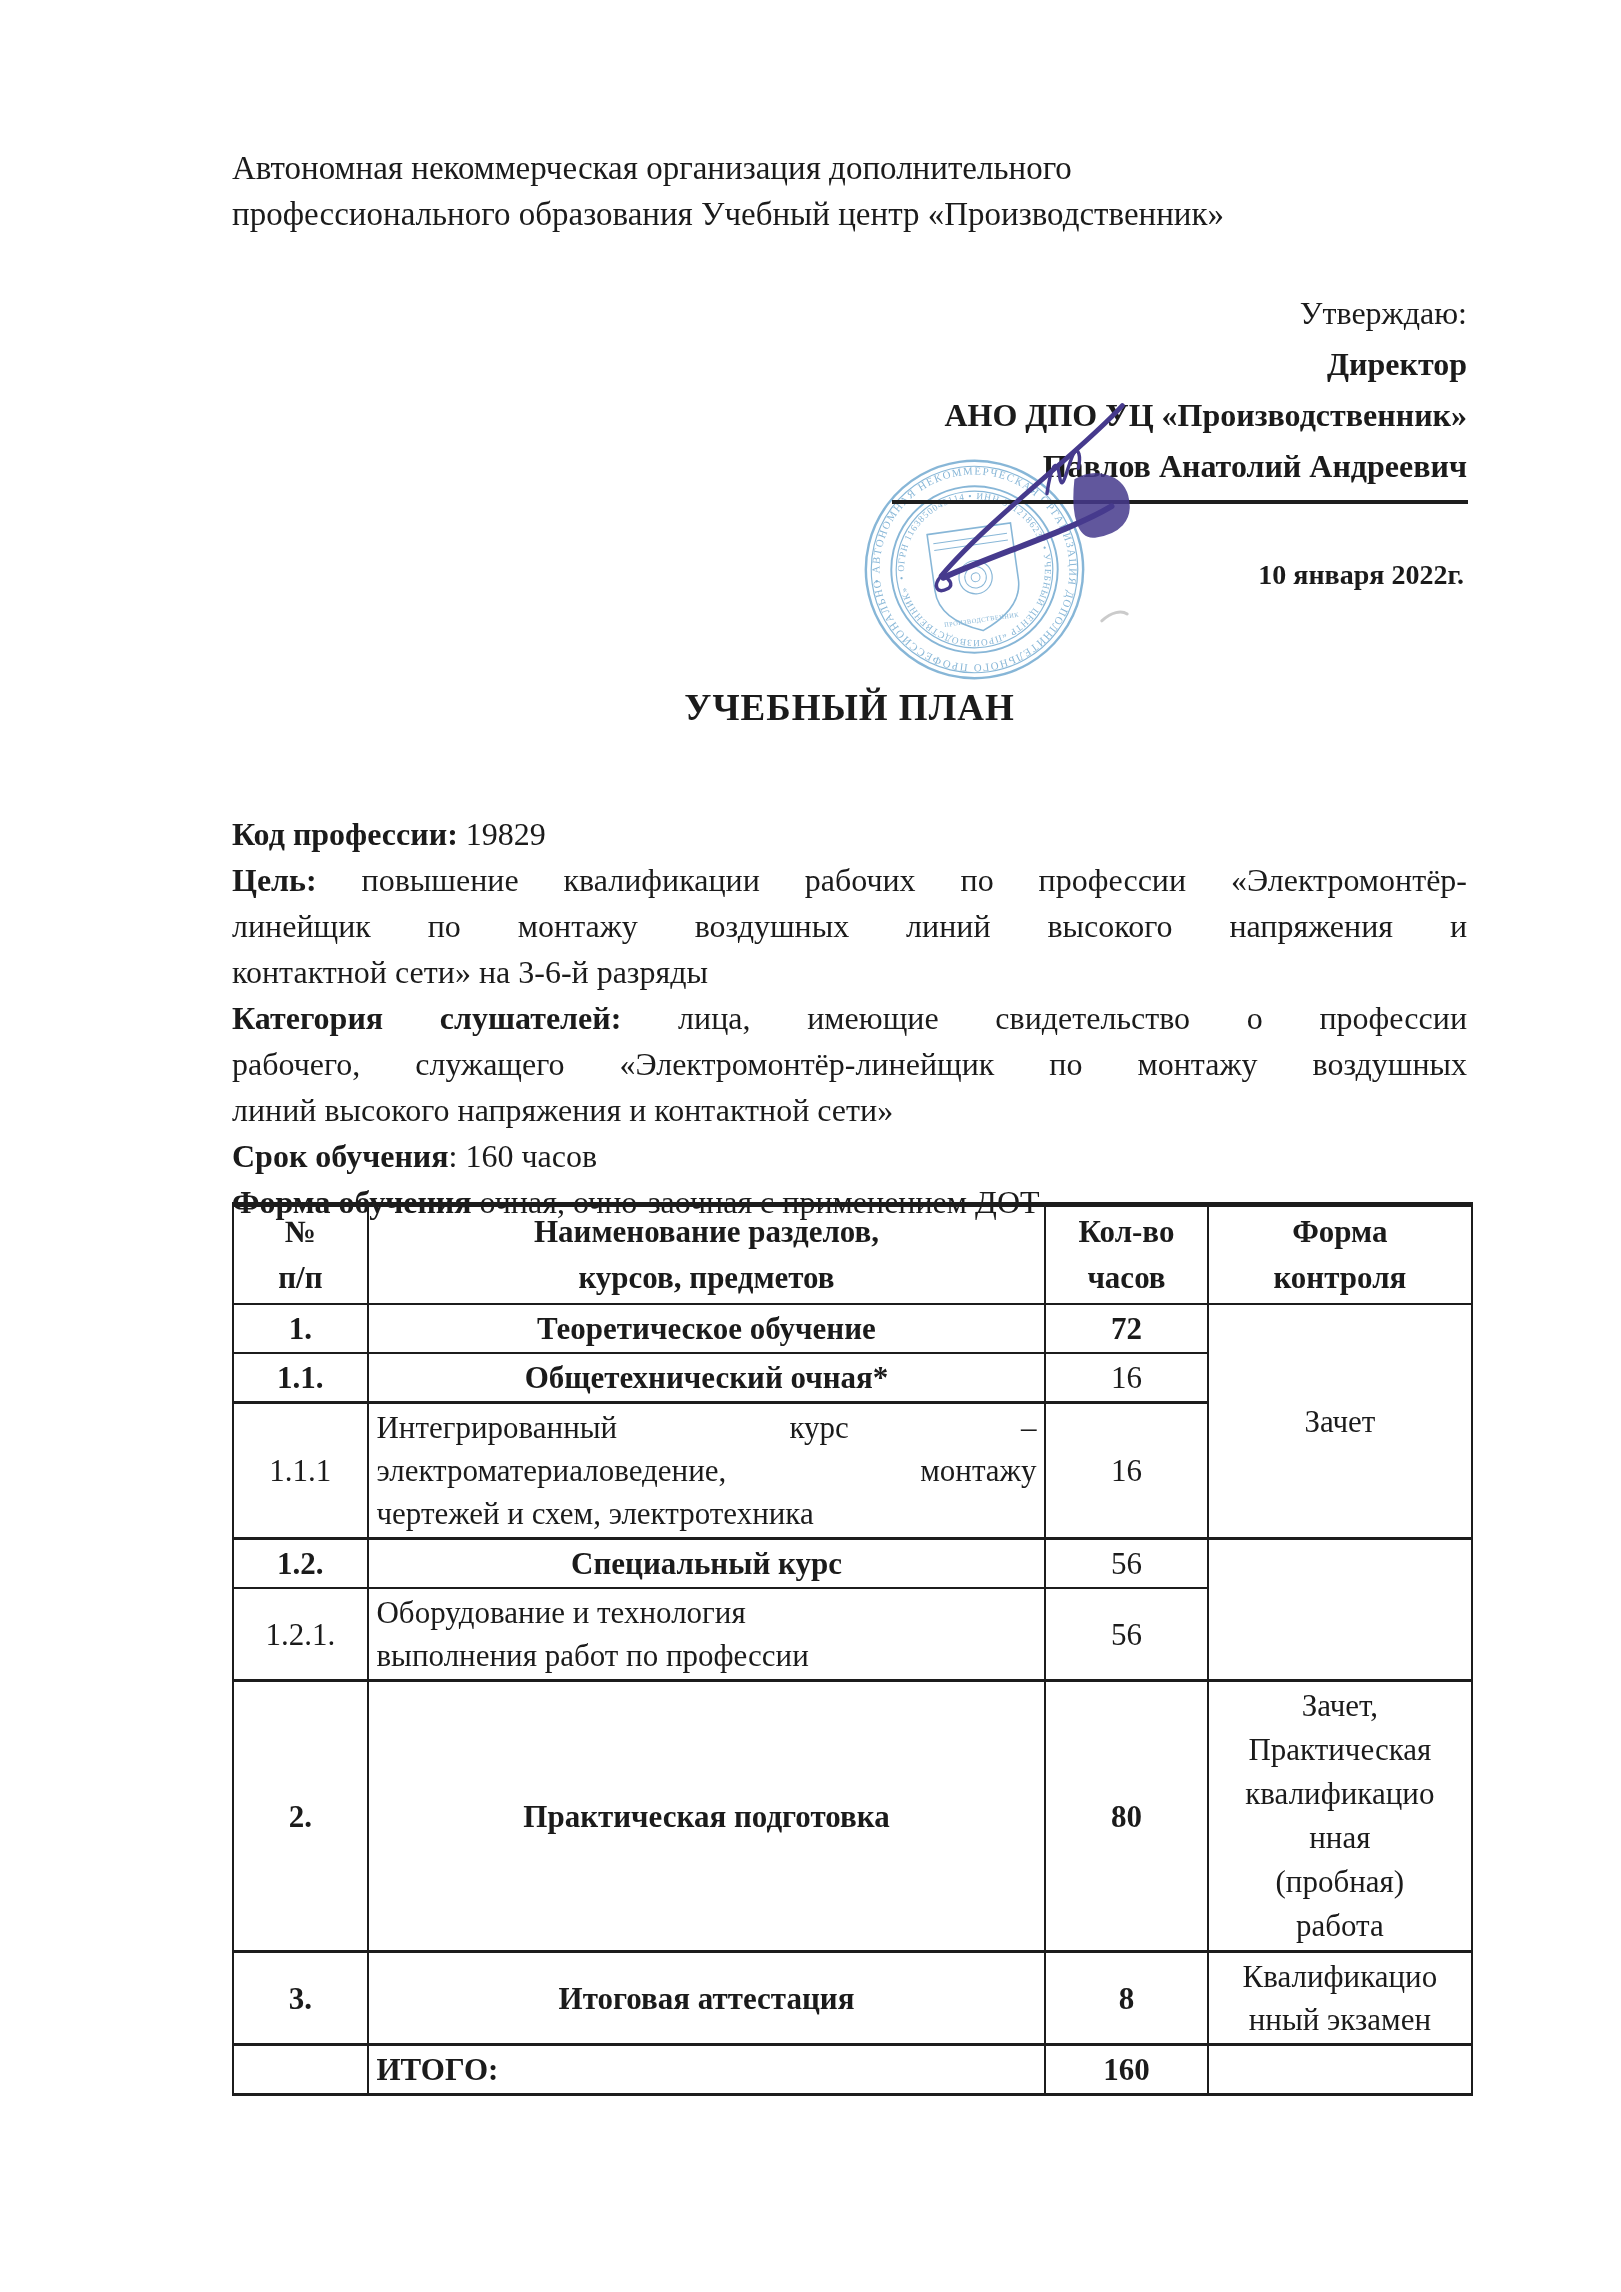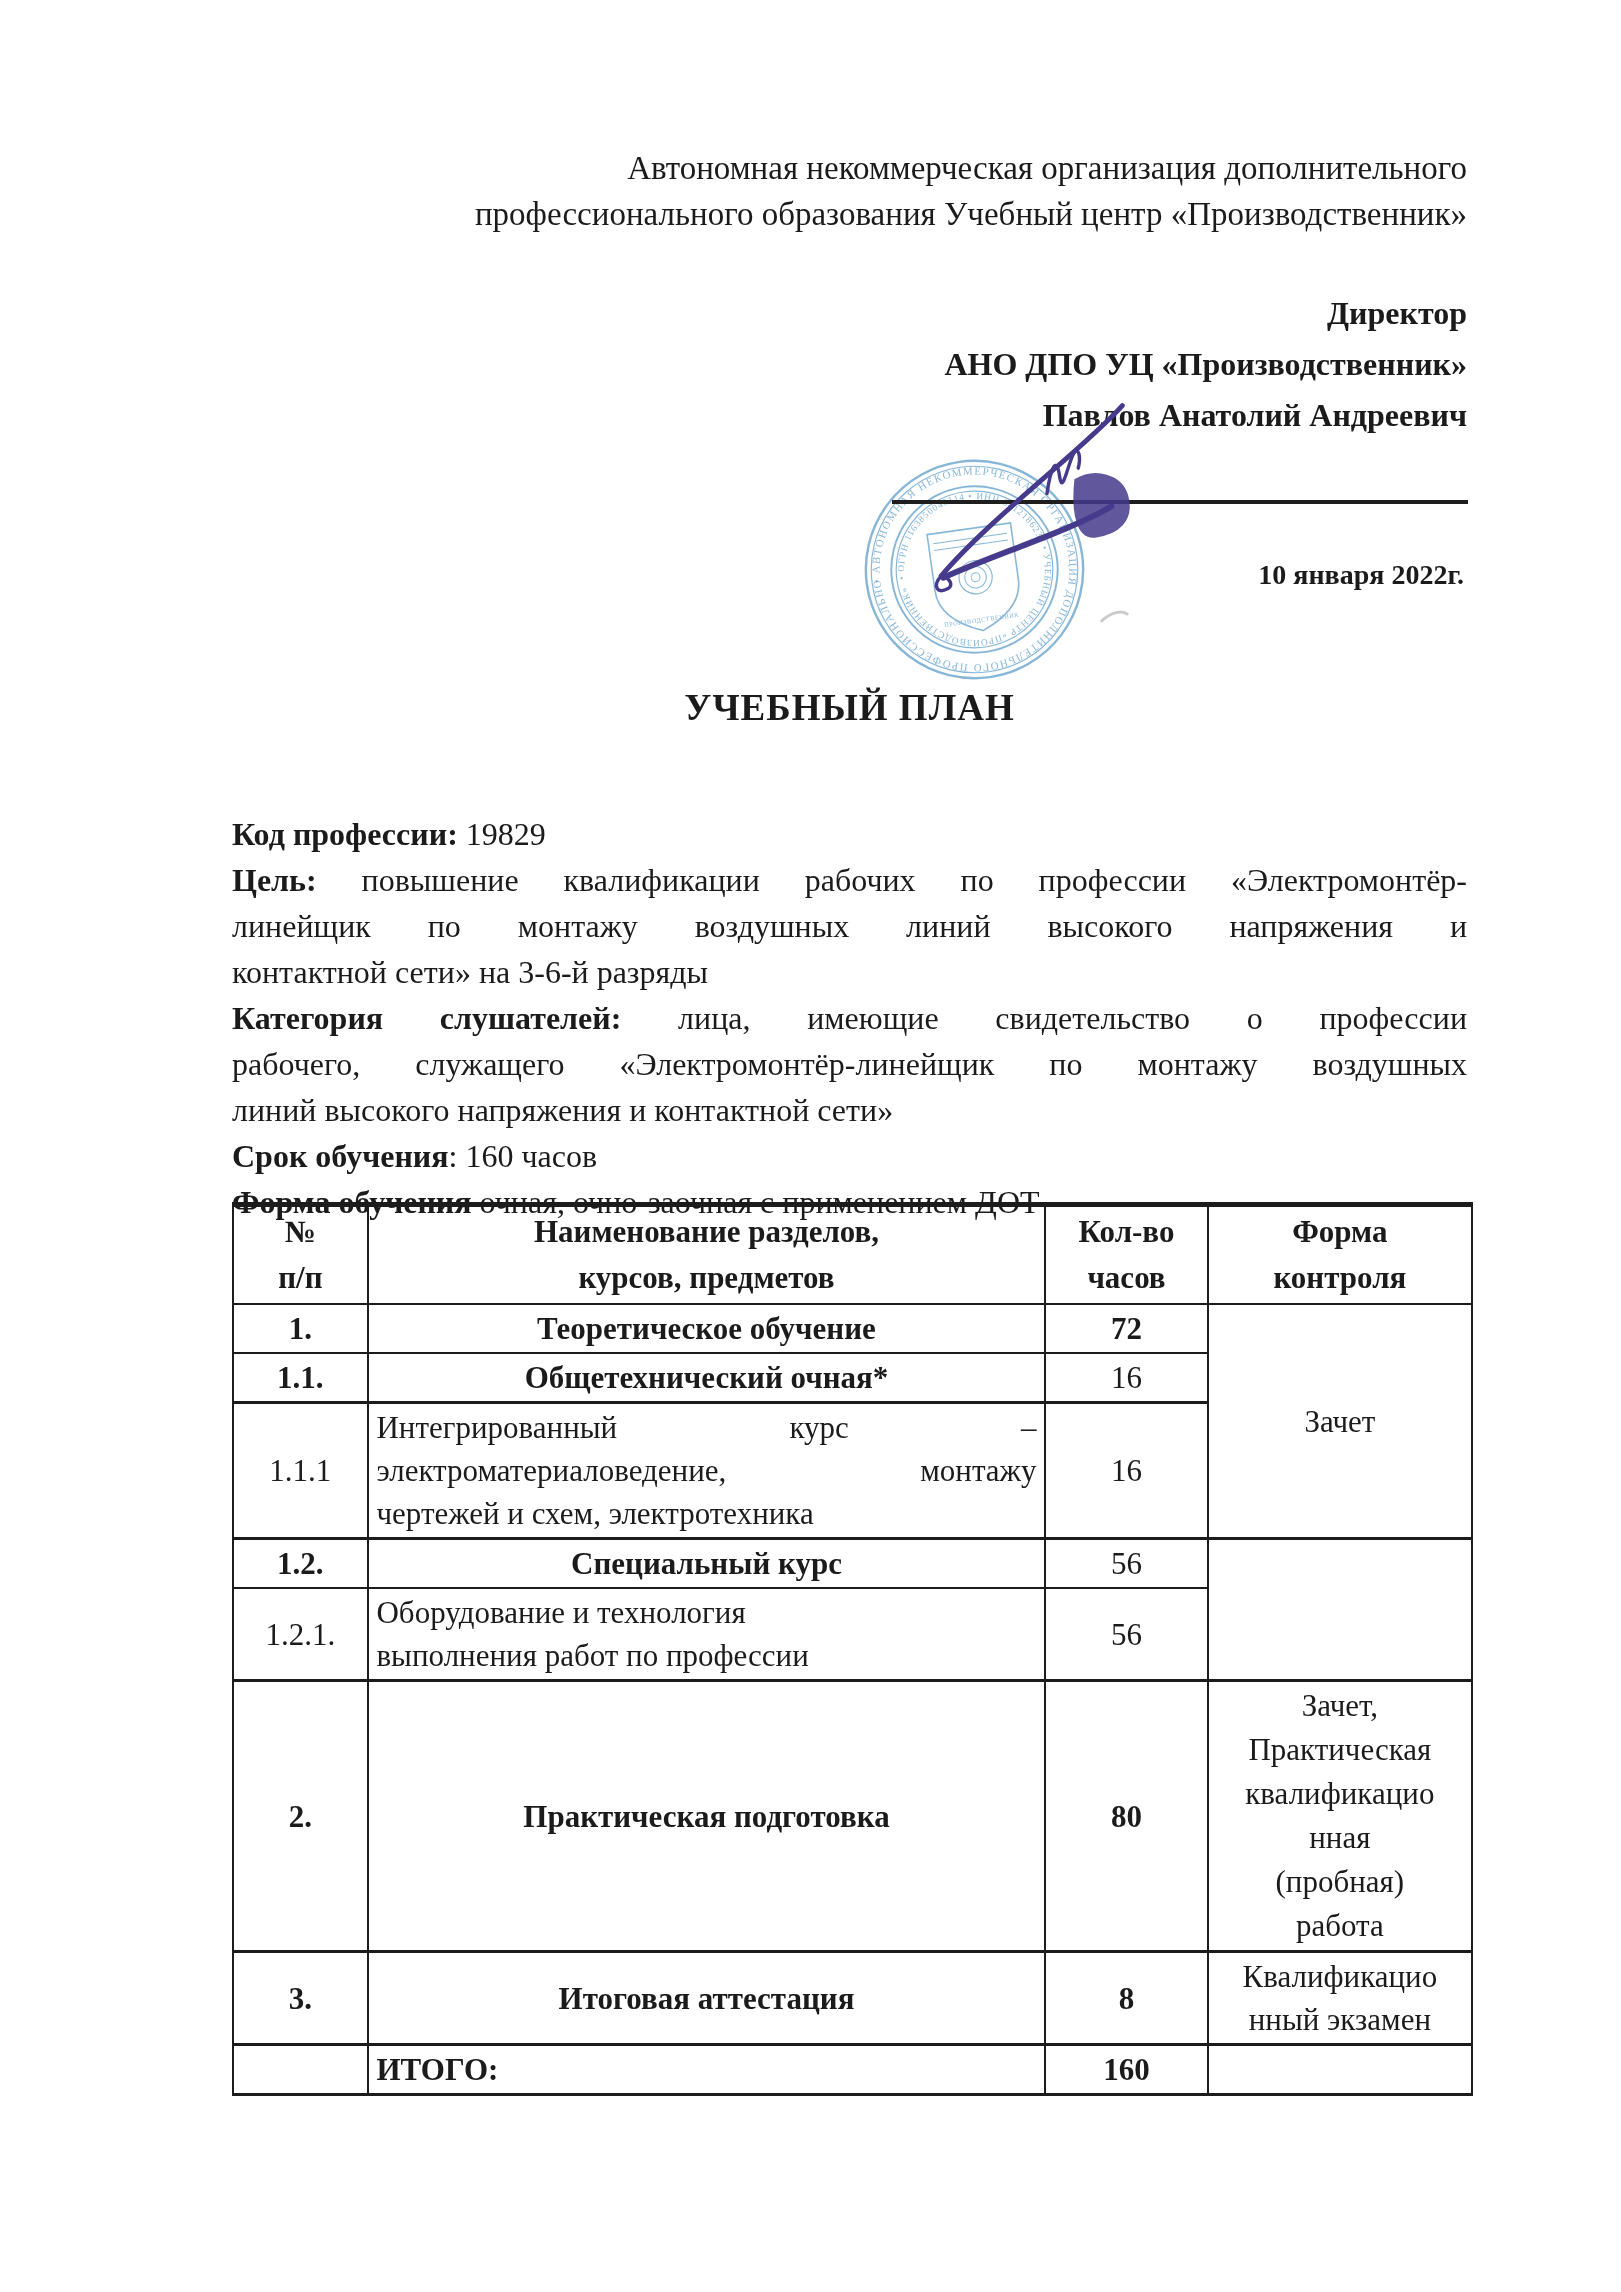--- a/index.html
+++ b/index.html
@@ -1,19 +1,19 @@
 <!DOCTYPE html>
 <html><head>
 <meta charset="utf-8">
 <style>
   * { margin:0; padding:0; box-sizing:border-box; }
   body { background:#888; font-family:"Liberation Serif", serif; color:#1b1b1b; }
   .page { position:relative; width:1621px; height:2293px; background:#ffffff; margin:0 auto; overflow:hidden; }
 
-  .org-header { position:absolute; top:145px; left:232px; width:1235px; text-align:right;
+  .org-header { position:absolute; top:145px; left:232px; width:1235px; text-align:left;
                 font-size:33px; line-height:46px; }
 
   .approve { position:absolute; top:288px; right:154px; text-align:right;
              font-size:32px; line-height:51px; }
   .approve .b { font-weight:bold; }
 
   .sig-line { position:absolute; top:500px; left:892px; width:576px; height:3.9px; background:#1e1e1e; z-index:3; }
 
   .stamp { position:absolute; left:859px; top:454px; width:231px; height:231px; z-index:2; }
   .signature { position:absolute; left:855px; top:384px; width:333px; height:323px; z-index:4; }
@@ -50,20 +50,21 @@
 <body>
 
 <div class="page">
 
   <div class="org-header">
     <div>Автономная некоммерческая организация дополнительного</div>
     <div>профессионального образования Учебный центр «Производственник»</div>
   </div>
 
   <div class="approve">
+    <div>Утверждаю:</div>
     <div class="b">Директор</div>
     <div class="b">АНО ДПО УЦ «Производственник»</div>
     <div class="b">Павлов Анатолий Андреевич</div>
   </div>
 
   <svg class="stamp" viewBox="0 0 236 236">
     <g transform="rotate(-8 118 118)" fill="none" stroke="#7bafd3" opacity="0.9">
       <circle cx="118" cy="118" r="111" stroke-width="2.5"></circle>
       <circle cx="118" cy="118" r="105.5" stroke-width="1.2"></circle>
       <circle cx="118" cy="118" r="85" stroke-width="2"></circle>

